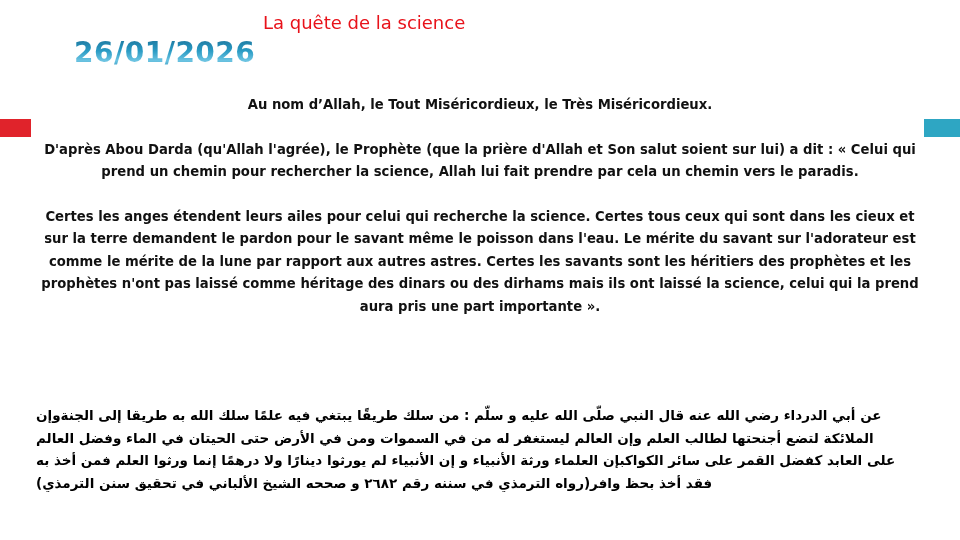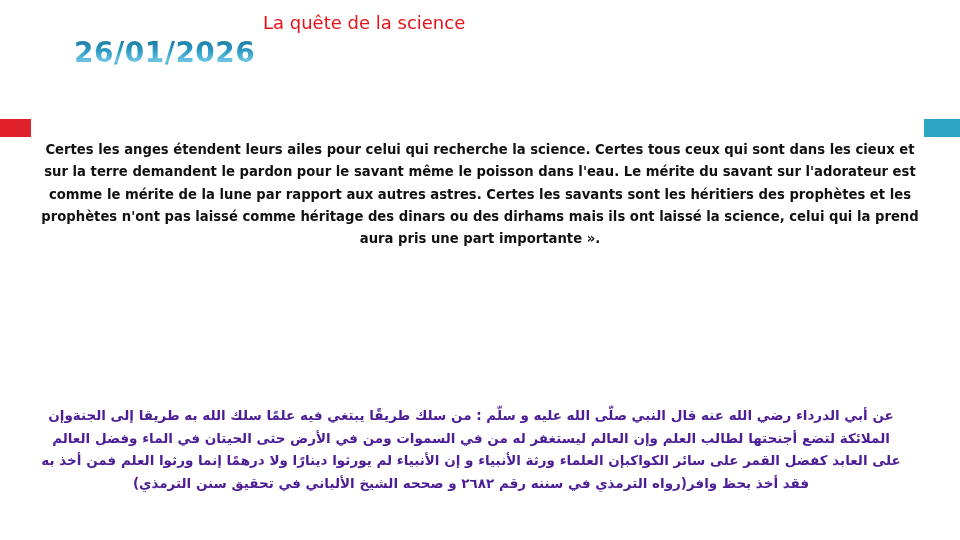--- a/index.html
+++ b/index.html
@@ -32,35 +32,37 @@
       position: absolute; left: 36px; top: 94px; width: 888px;
       text-align: center;
       font-family: "DejaVu Sans", sans-serif; font-weight: bold; font-size: 13.2px;
       line-height: 22.4px; color: #111;
     }
     .body-text p { margin: 0; }
     .gap { height: 22.4px; }
 
     .arabic {
       position: absolute; left: 36px; top: 404px; width: 888px;
-      direction: rtl; text-align: center;
+      direction: rtl; text-align: left;
       font-family: "DejaVu Sans", sans-serif; font-weight: bold; font-size: 13.5px;
-      line-height: 22.5px; color: #4c1d95;
+      line-height: 22.5px; color: #000000;
       padding-right: 18px;
     }
   </style>
 </head>
 <body>
 
 <div class="header-date">26/01/2026</div>
 <div class="header-title">La quête de la science</div>
 
 <div class="accent-left"></div>
 <div class="accent-right"></div>
 
 <div class="body-text">
+  <p>Au nom d’Allah, le Tout Miséricordieux, le Très Miséricordieux.</p>
   <div class="gap"></div>
+  <p>D'après Abou Darda (qu'Allah l'agrée), le Prophète (que la prière d'Allah et Son salut soient sur lui) a dit : « Celui qui prend un chemin pour rechercher la science, Allah lui fait prendre par cela un chemin vers le paradis.</p>
   <div class="gap"></div>
   <p>Certes les anges étendent leurs ailes pour celui qui recherche la science. Certes tous ceux qui sont dans les cieux et sur la terre demandent le pardon pour le savant même le poisson dans l'eau. Le mérite du savant sur l'adorateur est comme le mérite de la lune par rapport aux autres astres. Certes les savants sont les héritiers des prophètes et les prophètes n'ont pas laissé comme héritage des dinars ou des dirhams mais ils ont laissé la science, celui qui la prend aura pris une part importante ».</p>
   <div class="gap"></div>
 </div>
 
 <div class="arabic">عن أبي الدرداء رضي الله عنه قال النبي صلّى الله عليه و سلّم : من سلك طريقًا يبتغي فيه علمًا سلك الله به طريقا إلى الجنةوإن الملائكة لتضع أجنحتها لطالب العلم وإن العالم ليستغفر له من في السموات ومن في الأرض حتى الحيتان في الماء وفضل العالم على العابد كفضل القمر على سائر الكواكبإن العلماء ورثة الأنبياء و إن الأنبياء لم يورثوا دينارًا ولا درهمًا إنما ورثوا العلم فمن أخذ به فقد أخذ بحظ وافر(رواه الترمذي في سننه رقم ٢٦٨٢ و صححه الشيخ الألباني في تحقيق سنن الترمذي)</div>
 
 </body></html>

